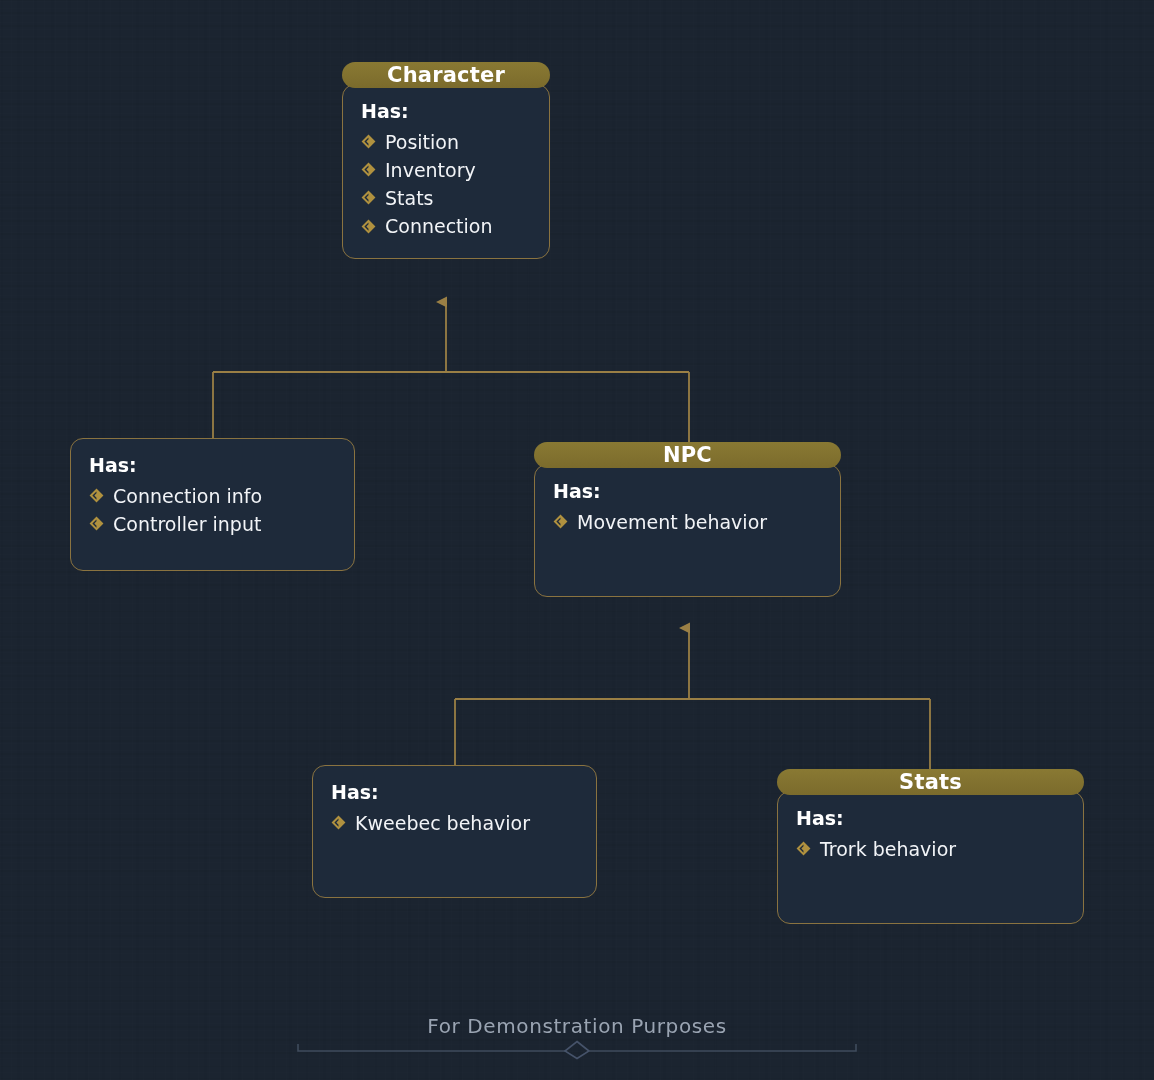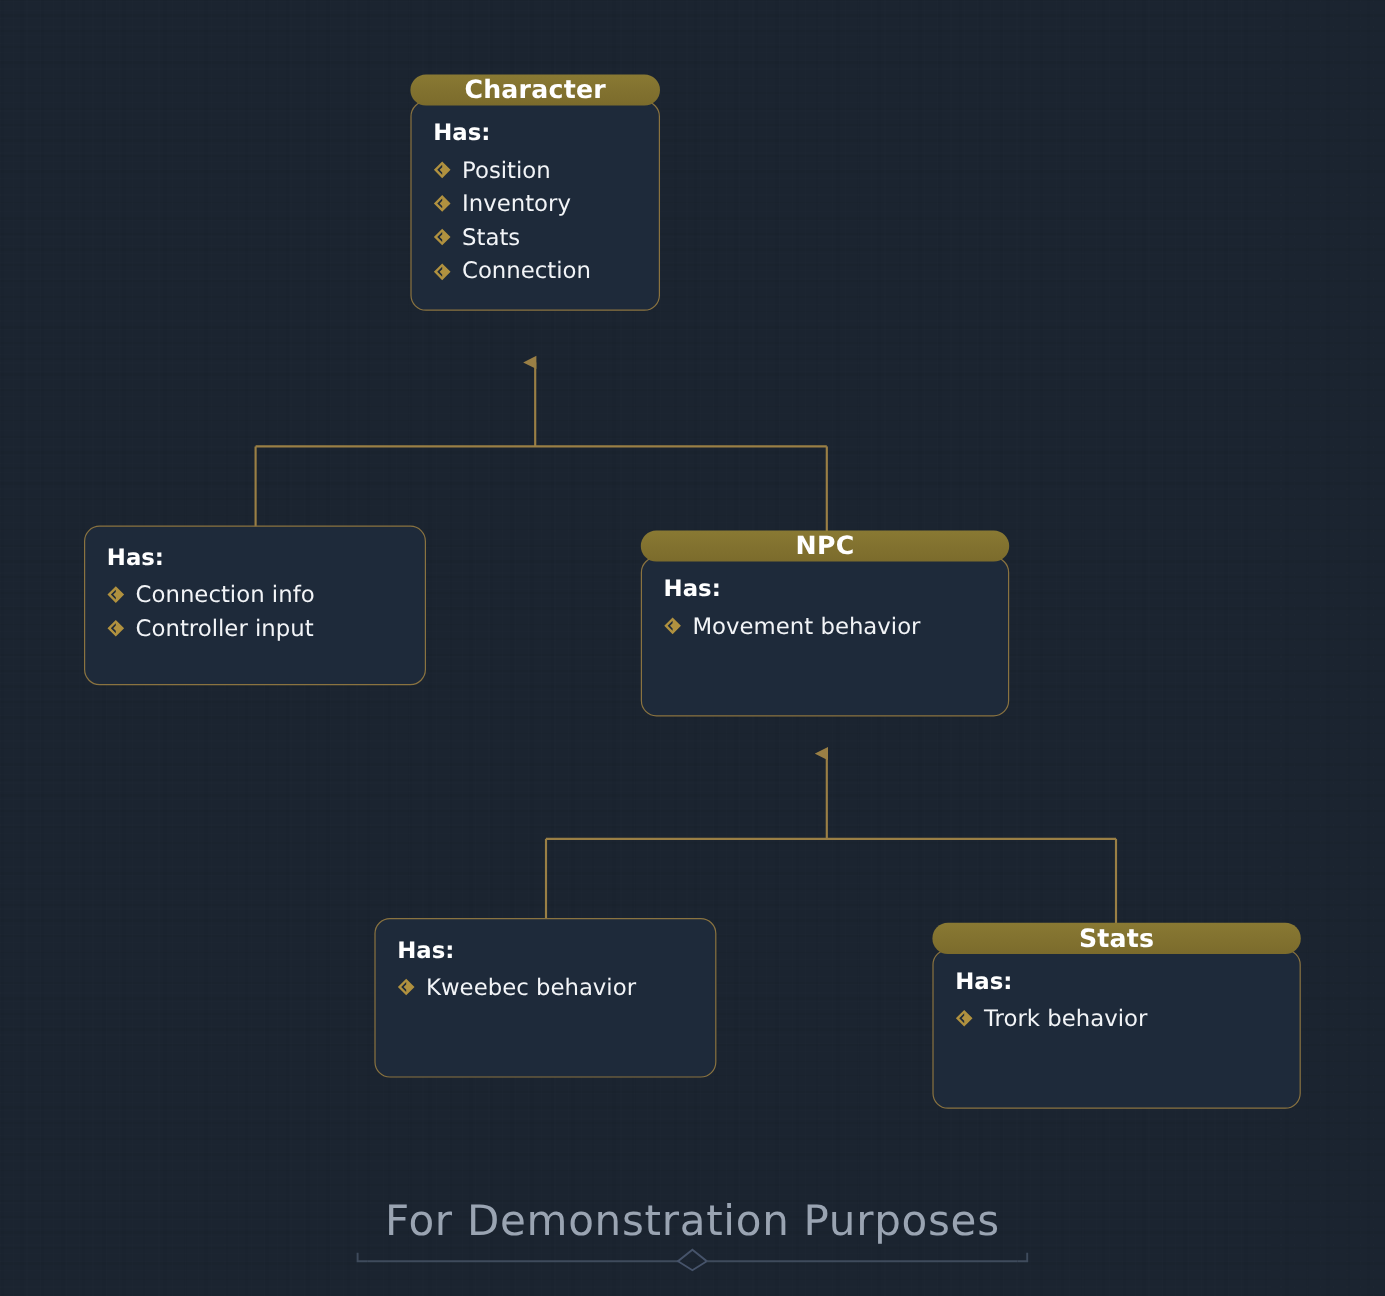--- a/index.html
+++ b/index.html
@@ -106,21 +106,21 @@
     left: 0;
     right: 0;
     bottom: 18px;
     z-index: 3;
     display: flex;
     flex-direction: column;
     align-items: center;
   }
   #footer-text {
     color: #9aa4b2;
-    font-size: 35px;
+    font-size: 20px;
     letter-spacing: 0.6px;
     font-weight: normal;
     line-height: 1.15;
     margin-bottom: 2px;
     text-align: right;
   }
   #footer-divider {
     display: block;
   }
 </style>

